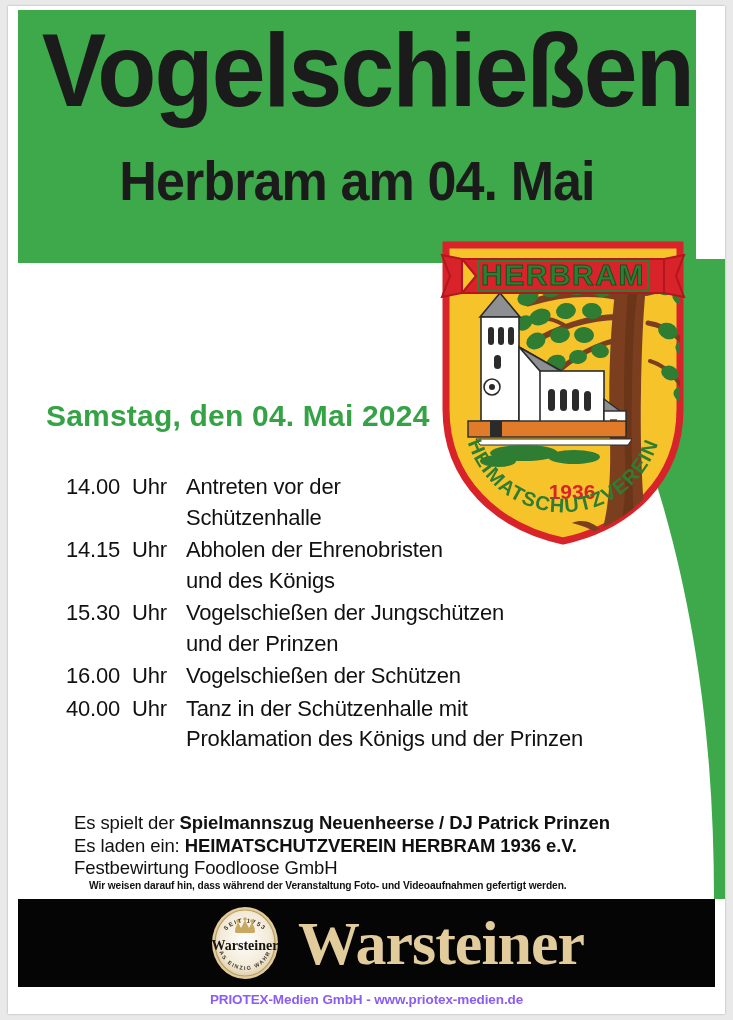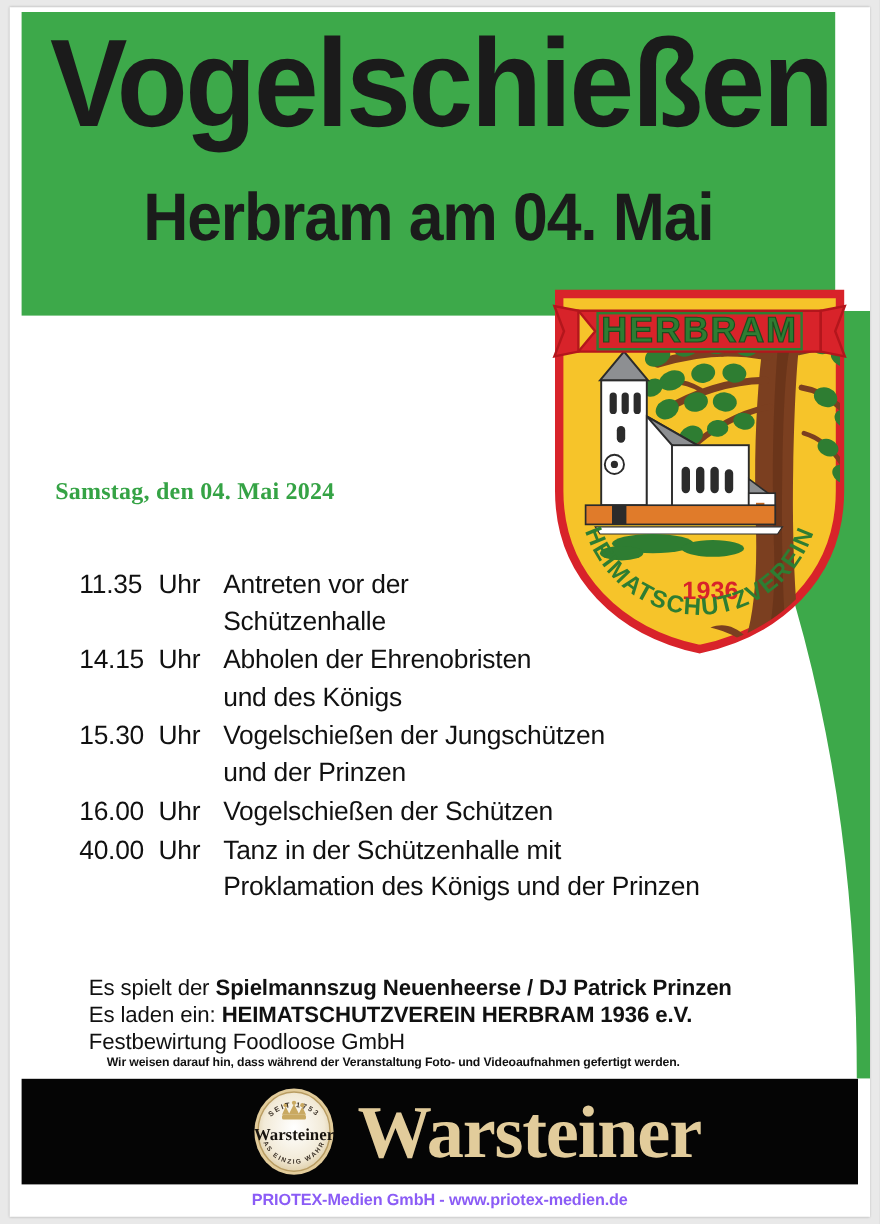--- a/index.html
+++ b/index.html
@@ -60,31 +60,31 @@
     position:absolute;
     left:556px;top:253px;
     width:161px;height:640px;
     overflow:hidden;
     pointer-events:none;
   }
 
   
   .crest{
     position:absolute;
-    left:444px;top:225px;
+    left:424px;top:225px;
     width:262px;height:320px;
   }
 
   
   .date-head{
     position:absolute;
     left:38px;top:393px;
-    font-family:Liberation Serif, serif;
+    font-family:Liberation Sans, sans-serif;
     font-weight:bold;
-    font-size:20px;
+    font-size:30px;
     color:#35a345;
     letter-spacing:.2px;
     white-space:nowrap;
   }
 
   
   .schedule{
     position:absolute;
     left:58px;top:466px;
     width:560px;
@@ -296,21 +296,21 @@
         <text font-family="Liberation Sans, sans-serif" font-weight="bold" font-size="20" fill="#2e7d32" letter-spacing="1.2">
           <textPath href="#arcPath" startOffset="50%" text-anchor="middle">HEIMATSCHUTZVEREIN</textPath>
         </text>
       </svg>
     </div>
 
     <div class="date-head">Samstag, den 04. Mai 2024</div>
 
     <div class="schedule">
         <div class="sch-row">
-          <div class="sch-time">11.35</div>
+          <div class="sch-time">14.00</div>
           <div class="sch-uhr">Uhr</div>
           <div class="sch-desc">
             <div>Antreten vor der</div>
             <div>Schützenhalle</div>
           </div>
         </div>
         <div class="sch-row">
           <div class="sch-time">14.15</div>
           <div class="sch-uhr">Uhr</div>
           <div class="sch-desc">

